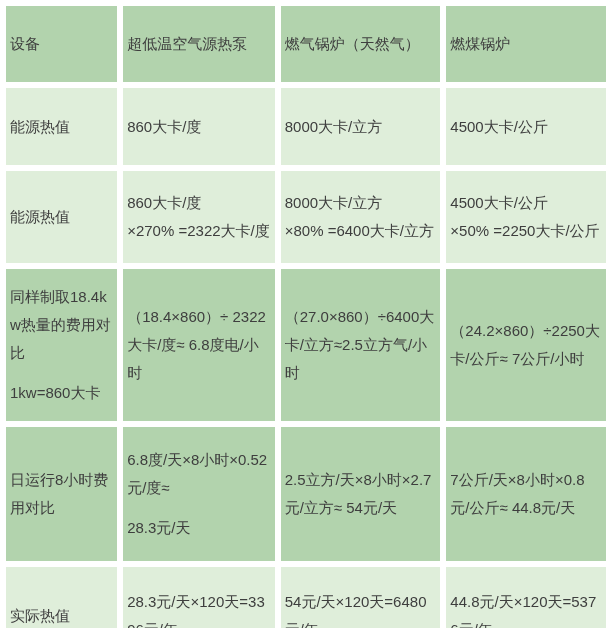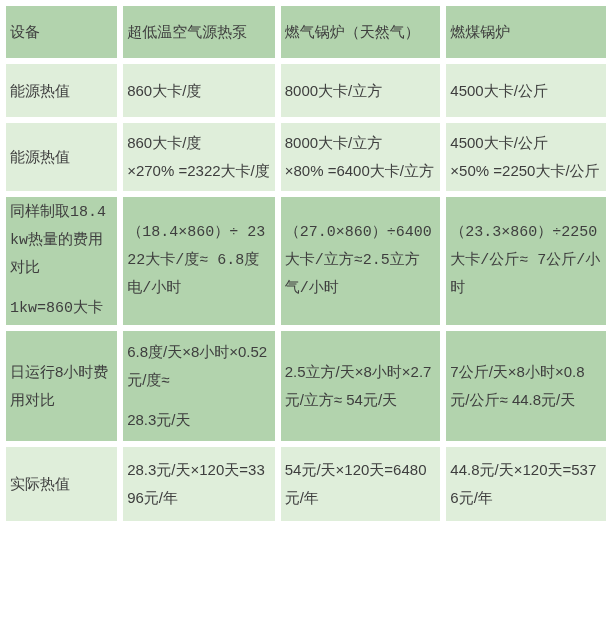--- a/index.html
+++ b/index.html
@@ -18,34 +18,34 @@
     width: 612px;
     margin: 0;
   }
   col.c0 { width: 110px; }
   col.c1 { width: 150px; }
   col.c2 { width: 158px; }
   col.c3 { width: 158px; }
   td, th {
     vertical-align: middle;
     text-align: left;
-    padding: 2px 4px;
+    padding: 14px 4px;
     font-size: 15px;
     font-weight: normal;
     line-height: 28px;
     color: #3e3e3e;
     word-break: break-all;
   }
   .dark  { background: #b2d3ad; }
   .light { background: #dfeeda; }
   tr.rh  td, tr.rh  th { height: 48px; }
   tr.r0  td { height: 49px; }
   tr.r1  td { height: 43px; }
   tr.r2  td { height: 64px; }
-  tr.r3  td { height: 108px; font-family: Liberation Mono, monospace; }
+  tr.r3  td { height: 108px; }
   tr.r4  td { height: 47px; }
   tr.r5  td { height: 106px; margin-top: 40px; }
   tr.r6  td { height: 70px; }
   .line { margin: 0; }
   .para-gap { margin-top: 12px; }
 </style>
 </head>
 <body>
 
 <table class="cmp">
@@ -111,21 +111,21 @@
       <div class="line">同样制取18.4kw热量的费用对比</div>
       <div class="line para-gap">1kw=860大卡</div>
     </td>
     <td class="dark">
       <div class="line">（18.4×860）÷ 2322大卡/度≈ 6.8度电/小时</div>
     </td>
     <td class="dark">
       <div class="line">（27.0×860）÷6400大卡/立方≈2.5立方气/小时</div>
     </td>
     <td class="dark">
-      <div class="line">（23.3×860）÷2250大卡/公斤≈ 7公斤/小时</div>
+      <div class="line">（24.2×860）÷2250大卡/公斤≈ 7公斤/小时</div>
     </td>
   </tr>
 
 
   <tr class="r5">
     <td class="dark">
       <div class="line">日运行8小时费用对比</div>
     </td>
     <td class="dark">
       <div class="line">6.8度/天×8小时×0.52元/度≈</div>

